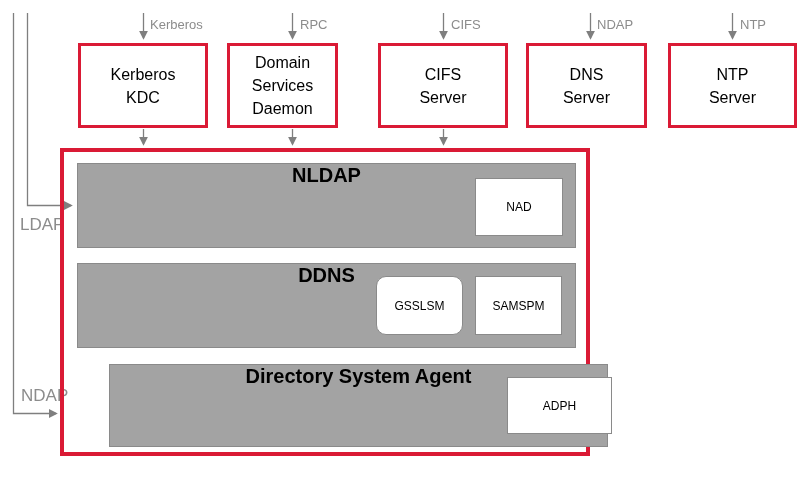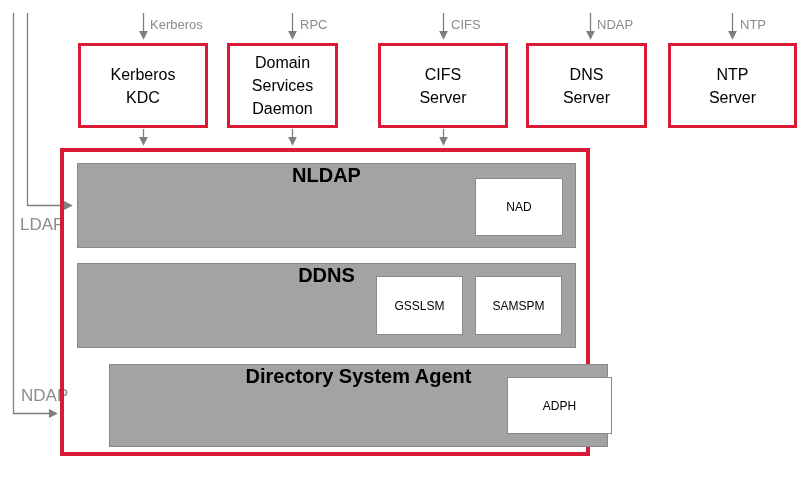--- a/index.html
+++ b/index.html
@@ -91,21 +91,21 @@
     box-sizing: border-box;
     border: 1px solid var(--inner-border-gray, #8a8a8a);
     background: #ffffff;
     display: flex;
     align-items: center;
     justify-content: center;
     font-size: 12px;
     white-space: nowrap;
   }
   .mod-nad     { left: 397px; top: 14px; width: 88px; height: 58px; }
-  .mod-gsslsm  { left: 298px; top: 12px; width: 87px; height: 59px; }
+  .mod-gsslsm  { left: 298px; top: 12px; width: 87px; height: 59px; border-radius: 10px; }
   .mod-samspm  { left: 397px; top: 12px; width: 87px; height: 59px; }
   .mod-adph    { left: 397px; top: 12px; width: 105px; height: 57px; }
 </style>
 </head>
 <body>
 
 <div class="canvas" style="--box-red: #da1a35; --wire-gray: #7f7f7f; --label-gray: #8c8c8c; --inner-border-gray: #8a8a8a; --text-black: #000000; --background: #ffffff;">
 
   <svg class="wires" viewBox="0 0 811 480">
     <defs>

